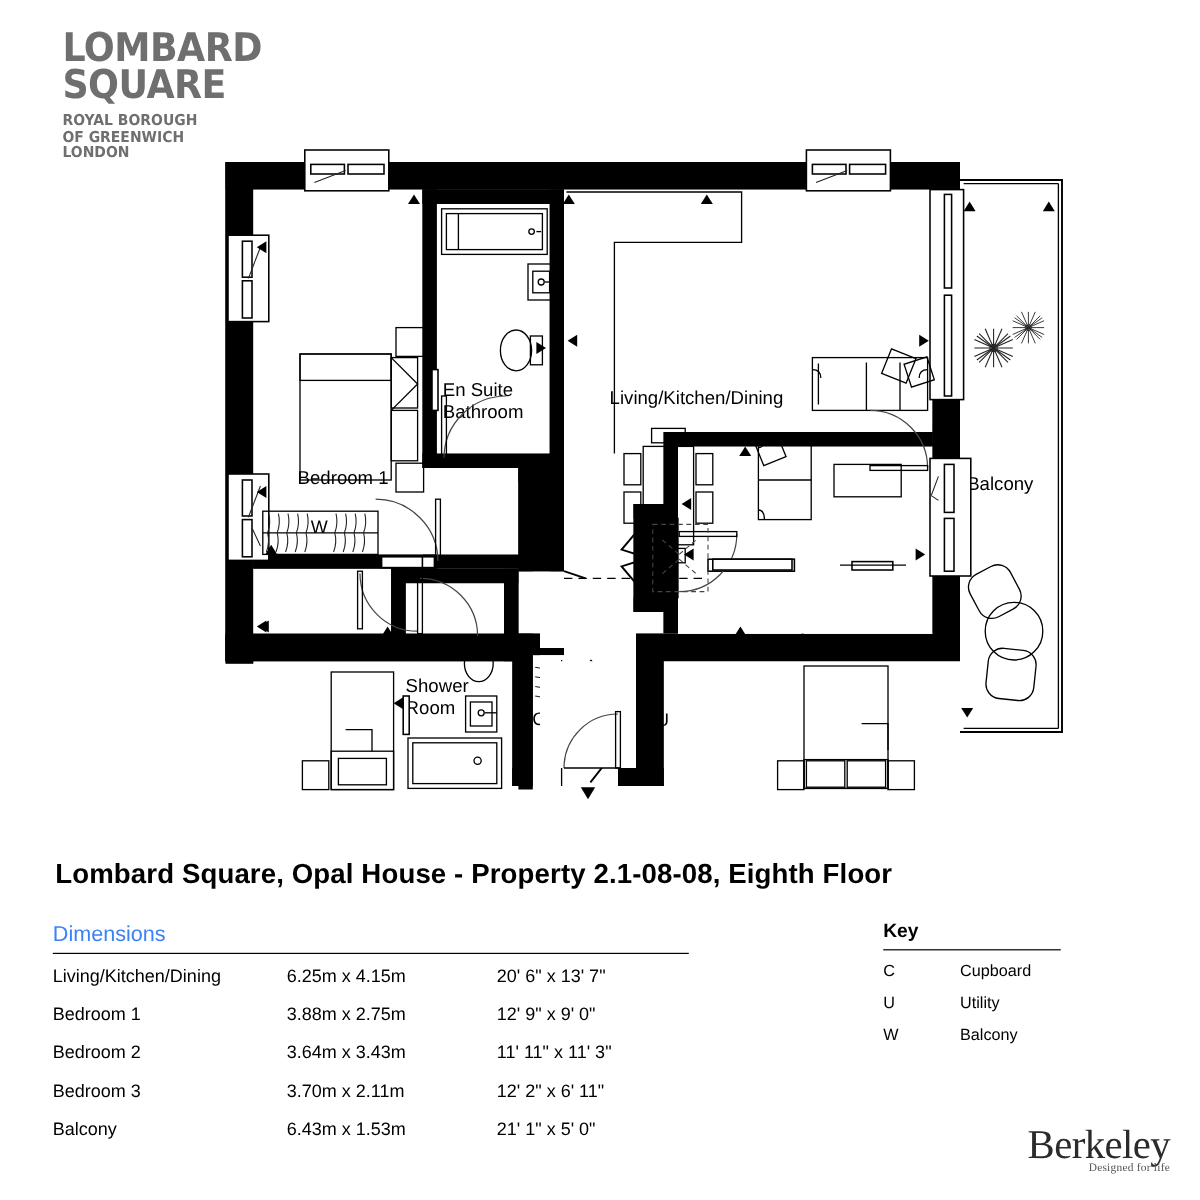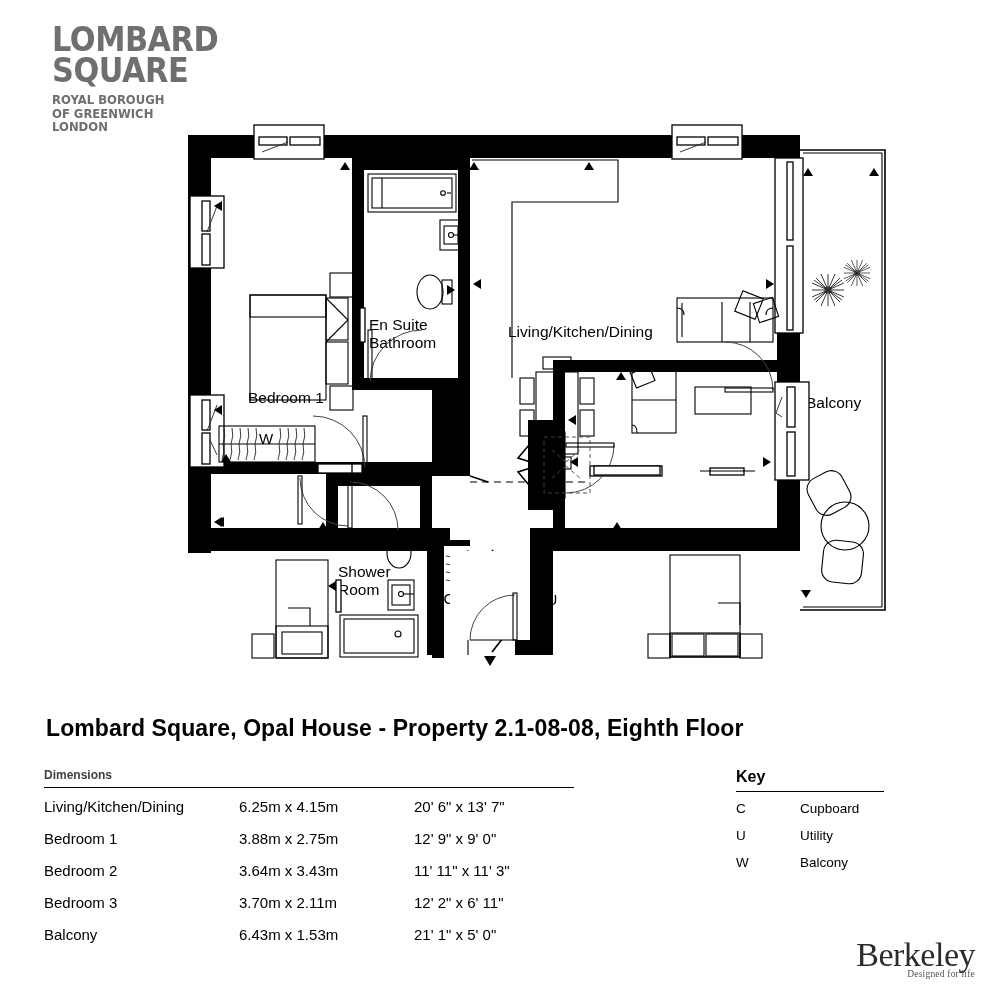--- a/index.html
+++ b/index.html
@@ -33,21 +33,21 @@
 
   
   .plan-title {
     position:absolute; left:46px; top:715px;
     font-size:23px; font-weight:bold; color:#000;
     letter-spacing:0.1px;
   }
 
   
   .dims { position:absolute; left:44px; top:768px; width:530px; }
-  .dims-head { font-size:12px; font-weight:bold; color:#404040; padding-bottom:5px; }
+  .dims-head { font-size:18px; font-weight:normal; color:#3b82f6; padding-bottom:5px; }
   .dims-rule { height:1px; background:#000; width:530px; }
   .dims-table { width:530px; border-collapse:collapse; margin-top:2px; }
   .dims-table td { font-size:15px; color:#000; padding:7.5px 0 7.5px 0; vertical-align:top; }
   .dims-table td.c0 { width:195px; }
   .dims-table td.c1 { width:175px;margin-top:28px; }
   .dims-table td.c2 { width:160px; }
   .dims-table tr.total td.c1 { }
   .dims-table tr.total td.c2 { padding-left:12px; }
 
   

